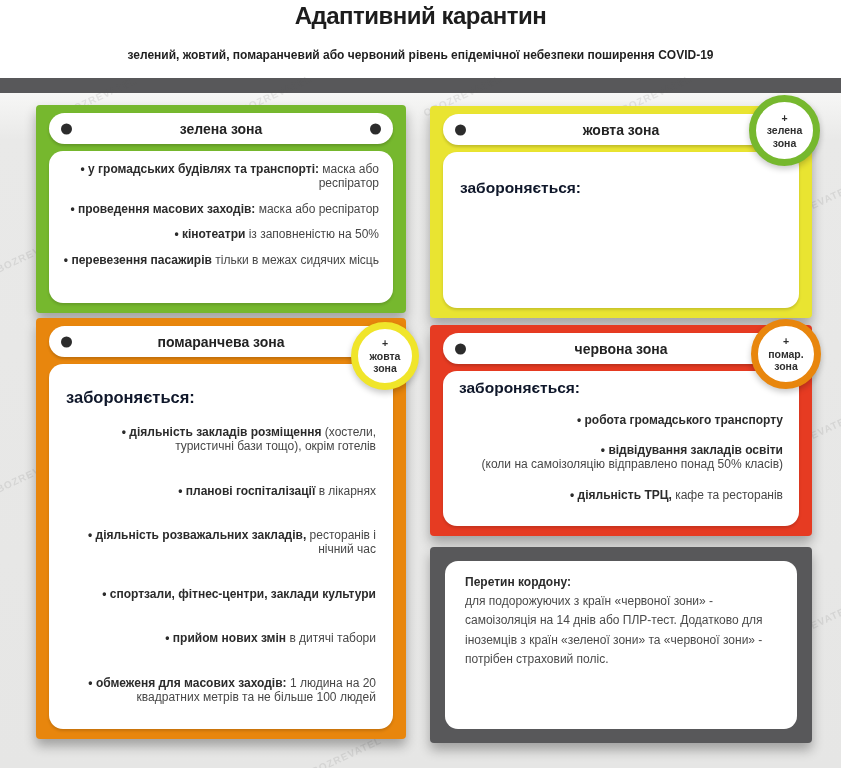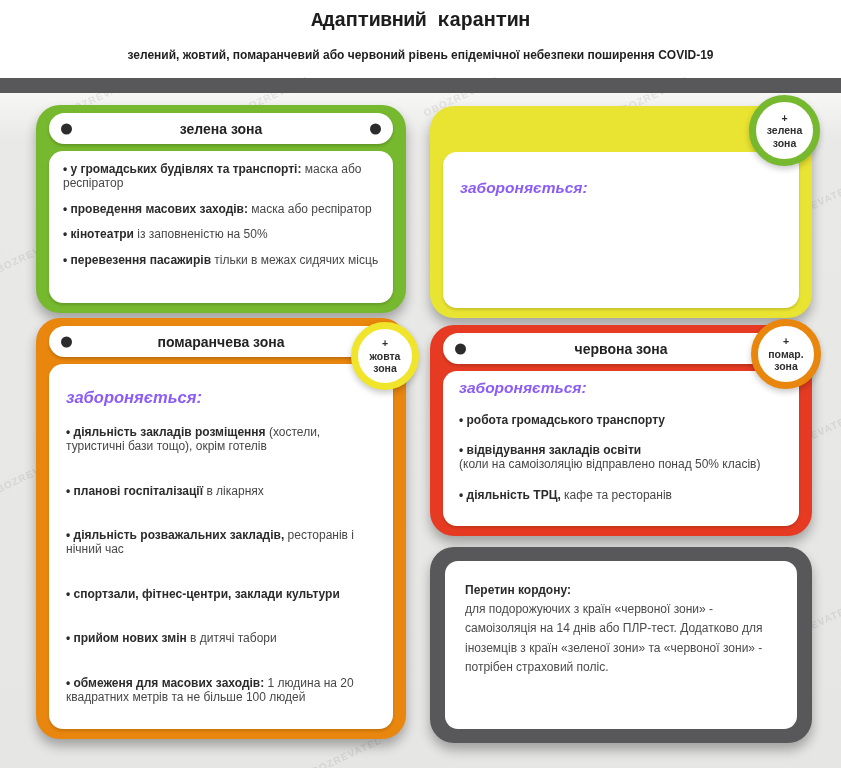--- a/index.html
+++ b/index.html
@@ -3,70 +3,70 @@
 <meta charset="utf-8">
 <style>
   * { margin:0; padding:0; box-sizing:border-box; }
   html,body { background:#ddd; }
   .canvas {
     position:relative; width:841px; height:768px; overflow:hidden;
     font-family:"Liberation Sans", sans-serif;
     background:linear-gradient(180deg,#ffffff 0px,#ffffff 78px,#f6f6f5 95px,#e9e9e8 140px,#e6e6e5 768px);
   }
   
-  .page-title { position:absolute; top:9px; left:0; width:100%; text-align:center;
-    font-size:20px; font-weight:bold; color:#1d1d1d; letter-spacing:-0.5px;font-family:Liberation Mono, monospace; }
+  .page-title { position:absolute; top:2px; left:0; width:100%; text-align:center;
+    font-size:24px; font-weight:bold; color:#1d1d1d; letter-spacing:-0.5px; }
   .page-subtitle { position:absolute; top:48px; left:0; width:100%; text-align:center;
     font-size:12px; font-weight:bold; color:#1f1f1f; }
   .topbar { position:absolute; top:78px; left:0; width:100%; height:15px; background:#58585a; }
 
   
   .wm { position:absolute; font-size:10px; letter-spacing:1px; color:rgba(90,90,90,0.13);
     transform:rotate(-25deg); font-weight:bold; white-space:nowrap; pointer-events:none; }
 
   
-  .card { position:absolute; border-radius:24px; box-shadow:0 7px 12px rgba(0,0,0,0.30); }
+  .card { position:absolute; border-radius:4px; box-shadow:0 7px 12px rgba(0,0,0,0.30); }
   .card.green  { background:#76b82e; }
   .card.yellow { background:#e9e431; }
   .card.orange { background:#e8860d; }
   .card.red    { background:#e63b22; }
   .card.gray   { background:#58585a; }
 
   .card-header { position:absolute; left:13px; right:13px; top:8px; height:31px;
     background:#ffffff; border-radius:16px; display:flex; align-items:center; justify-content:center;
     box-shadow:0 2px 3px rgba(0,0,0,0.18); }
   .card-title { font-size:14px; font-weight:bold; color:#232323; }
   .dot { position:absolute; top:50%; transform:translateY(-50%); width:11px; height:11px;
     border-radius:50%; background:#2c2c2c; }
   .dot.l { left:12px; } .dot.r { right:12px; }
 
   .card-body { position:absolute; left:13px; right:13px; top:46px; bottom:10px;
     background:#ffffff; border-radius:14px; color:#474747; font-size:12px; line-height:1.2;
     box-shadow:0 2px 3px rgba(0,0,0,0.15); }
-  .li { margin-bottom:12px; }
+  .li { margin-bottom:12px;text-align:right; }
   .li b { color:#2b2b2b; }
-  .heading { font-size:15.5px; font-weight:bold; color:#8b5cf6;font-style:italic; }
+  .heading { font-size:15.5px; font-weight:bold; color:#0f172a; }
 
   .green .card-body { padding:11px 14px 6px; }
   .green .li { margin-bottom:11px; }
 
   .yellow .card-body { padding:27px 17px 10px; }
   .yellow .heading { margin-bottom:15px; }
 
   .orange .card-body { padding:14px 17px 10px; }
   .orange .heading { font-size:16.5px; margin:10px 0 17px; }
   .orange .li { margin-bottom:30px; }
 
   .red .card-body { padding:8px 16px 8px; }
   .red .heading { margin:0 0 15px; }
   .red .li { margin-bottom:16px; }
   .rest-block { display:block; }
 
   .gray-panel { position:absolute; left:15px; right:15px; top:14px; bottom:14px;
-    background:#ffffff; border-radius:13px; padding:20px 20px; color:#4a4a4a;
+    background:#ffffff; border-radius:13px; padding:12px 20px; color:#4a4a4a;
     font-size:12px; line-height:1.6; }
   .gray-panel b { display:block; color:#2b2b2b; }
 
   
   .badge { position:absolute; z-index:6; background:#ffffff; border-radius:50%;
     display:flex; align-items:center; justify-content:center; text-align:center;
     font-size:10.5px; font-weight:bold; color:#2e2e2e; line-height:1.2; white-space:pre-line;
     box-shadow:0 3px 6px rgba(0,0,0,0.22); }
   .badge.b-green  { left:749px; top:95px;  width:71px; height:71px; border:7px solid #76b82e; }
   .badge.b-yellow { left:351px; top:322px; width:68px; height:68px; border:7px solid #f0e52a; }
@@ -100,20 +100,25 @@
     </div>
     <div class="card-body">
       <p class="li"><b>• у громадських будівлях та транспорті:</b> <span>маска або респіратор</span></p>
       <p class="li"><b>• проведення масових заходів:</b> <span>маска або респіратор</span></p>
       <p class="li"><b>• кінотеатри</b> <span>із заповненістю на 50%</span></p>
       <p class="li"><b>• перевезення пасажирів</b> <span>тільки в межах сидячих місць</span></p>
     </div>
   </section>
 
   <section class="card yellow" style="left:430px;top:106px;width:382px;height:212px">
+    <div class="card-header">
+      <span class="dot l"></span>
+      <span class="card-title">жовта зона</span>
+      <span class="dot r"></span>
+    </div>
     <div class="card-body">
       <div class="heading">забороняється:</div>
     </div>
   </section>
   <div class="badge b-green">+
 зелена
 зона</div>
 
   <section class="card orange" style="left:36px;top:318px;width:370px;height:421px">
     <div class="card-header">

